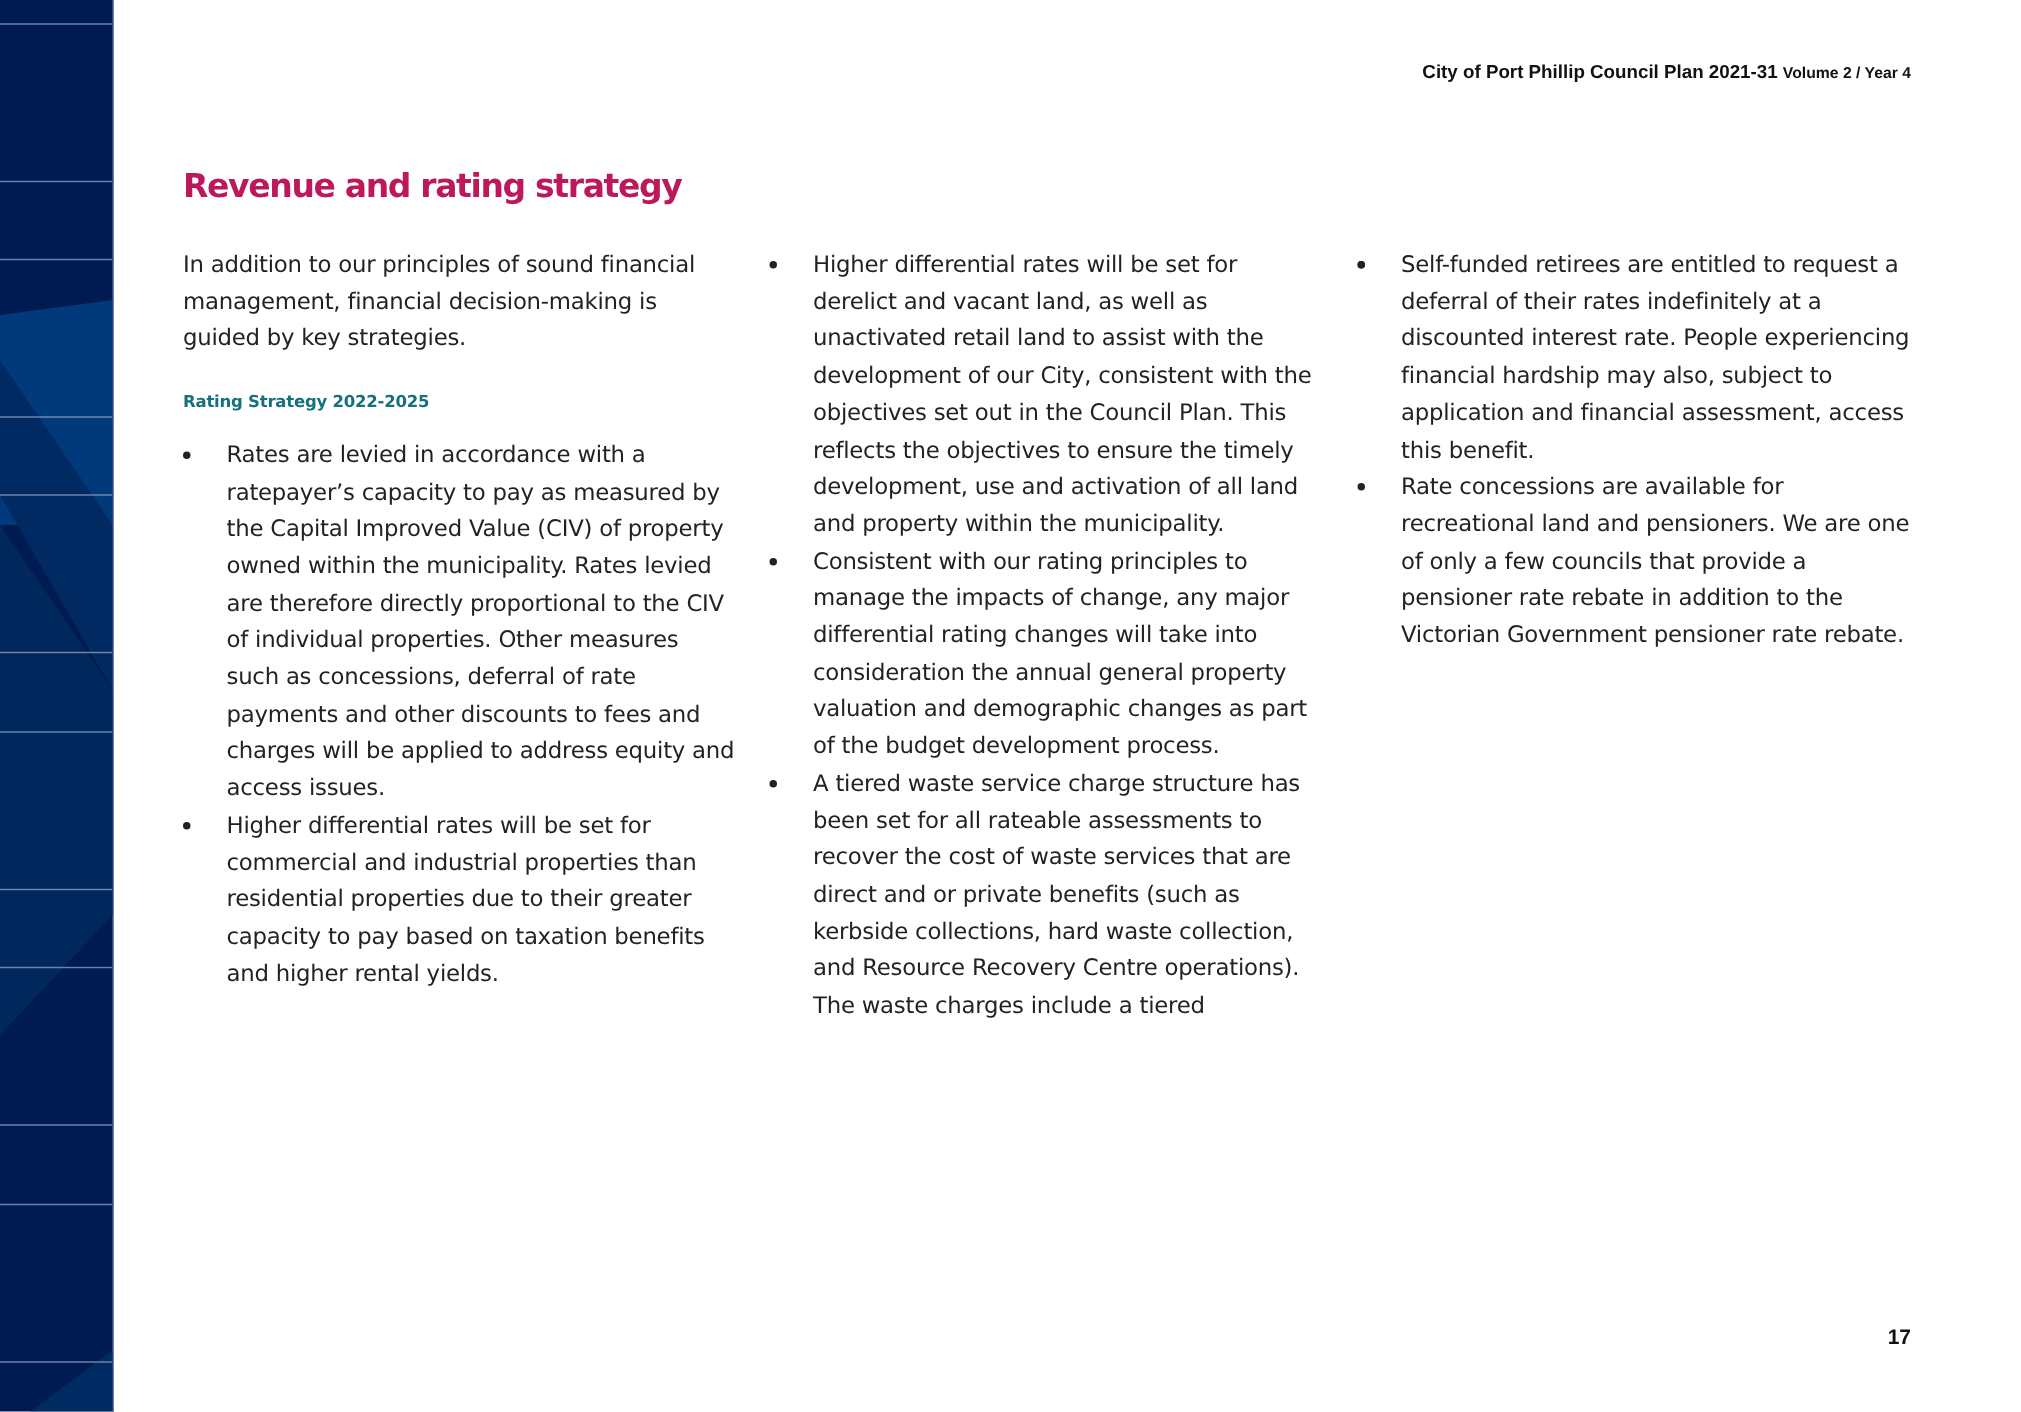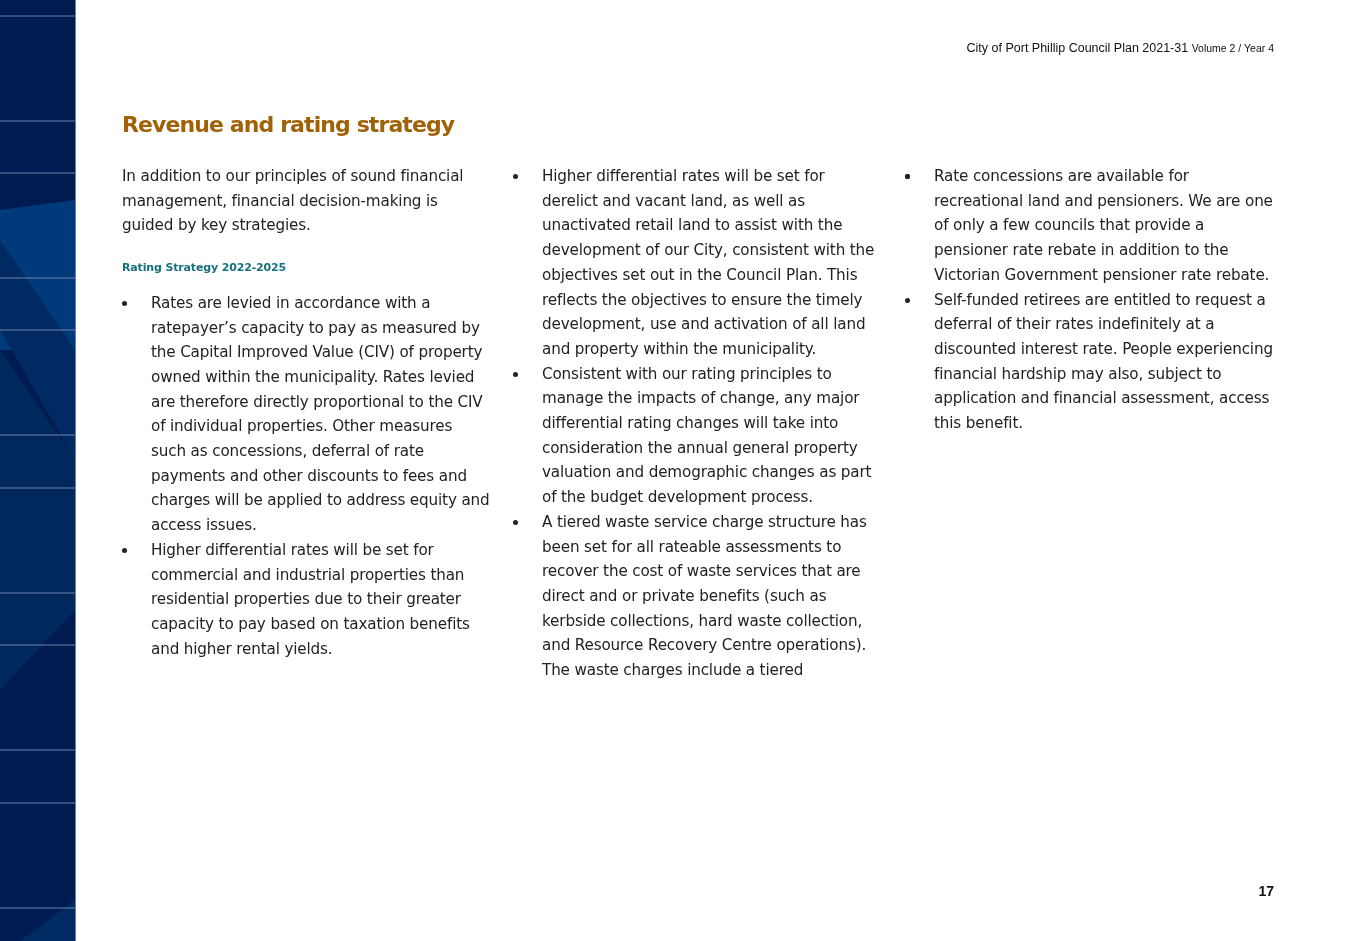--- a/index.html
+++ b/index.html
@@ -10,29 +10,29 @@
     color: #1a1a1a;
   }
   .sidebar {
     position: absolute; left: 0; top: 0; width: 75px; height: 941px;
     background: #001a52; overflow: hidden;
     border-right: 1px solid #6d7ea8;
   }
   .sidebar svg { position: absolute; left: 0; top: 0; }
   .header-title {
     position: absolute; right: 73px; top: 41px;
-    font-family: "Liberation Sans", sans-serif; font-weight: normal;
+    font-family: "Liberation Sans", sans-serif; font-weight: bold;
     font-size: 12.5px; color: #111;
     white-space: nowrap;
   }
   .header-title .sub { font-size: 10.5px; }
   .page-title {
     position: absolute; left: 122px; top: 112px;
     font-family: "DejaVu Sans", sans-serif; font-weight: bold;
-    font-size: 22px; letter-spacing: -0.9px; color: #a16207;
+    font-size: 22px; letter-spacing: -0.9px; color: #be185d;
     margin: 0;
   }
   .col {
     position: absolute; top: 164px;
     font-size: 15.2px; line-height: 24.7px; color: #222;
     letter-spacing: -0.15px;
   }
   .col p { margin: 0; }
   .col1 { left: 122px; width: 368px; }
   .col2 { left: 513px; width: 372px; }
@@ -103,18 +103,18 @@
   <ul class="bullets">
     <li><span class="dot"></span><span>Higher differential rates will be set for derelict and vacant land, as well as unactivated retail land to assist with the development of our City, consistent with the objectives set out in the Council Plan. This reflects the objectives to ensure the timely development, use and activation of all land and property within the municipality.</span></li>
     <li><span class="dot"></span><span>Consistent with our rating principles to manage the impacts of change, any major differential rating changes will take into consideration the annual general property valuation and demographic changes as part of the budget development process.</span></li>
     <li><span class="dot"></span><span>A tiered waste service charge structure has been set for all rateable assessments to recover the cost of waste services that are direct and or private benefits (such as kerbside collections, hard waste collection, and Resource Recovery Centre operations). The waste charges include a tiered</span></li>
   </ul>
 </div>
 
 <div class="col col3">
   <ul class="bullets">
     <li><span class="dot"></span></li>
+    <li><span class="dot"></span><span>Self-funded retirees are entitled to request a deferral of their rates indefinitely at a discounted interest rate. People experiencing financial hardship may also, subject to application and financial assessment, access this benefit.</span></li>
     <li><span class="dot"></span><span>Rate concessions are available for recreational land and pensioners. We are one of only a few councils that provide a pensioner rate rebate in addition to the Victorian Government pensioner rate rebate.</span></li>
-    <li><span class="dot"></span><span>Self-funded retirees are entitled to request a deferral of their rates indefinitely at a discounted interest rate. People experiencing financial hardship may also, subject to application and financial assessment, access this benefit.</span></li>
   </ul>
 </div>
 
 <div class="page-number">17</div>
 
 </body></html>

